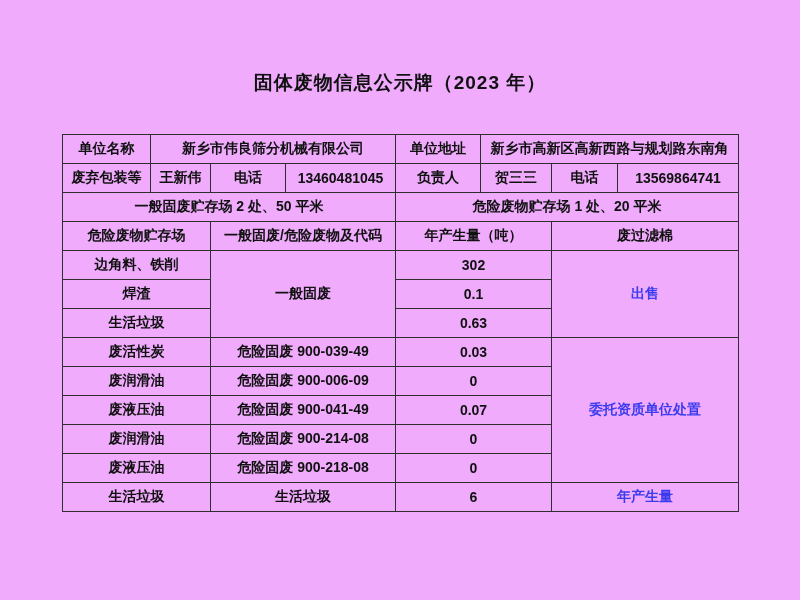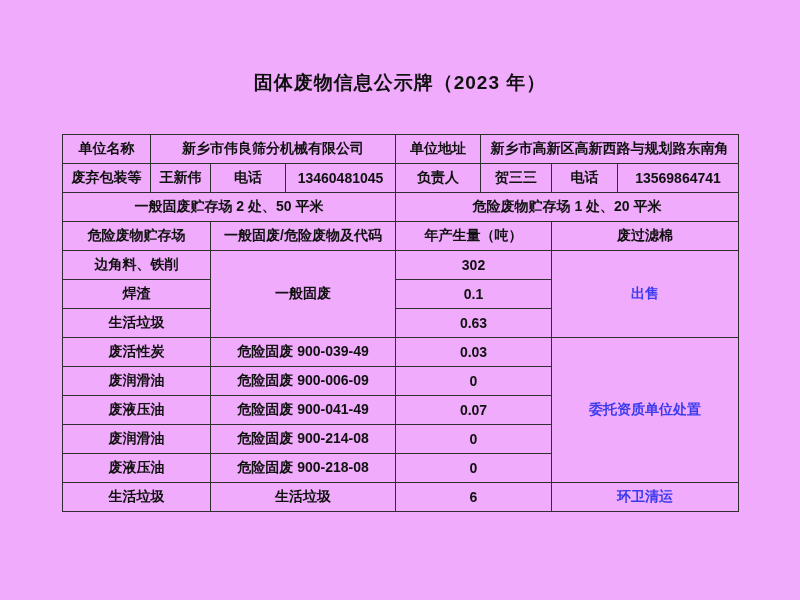--- a/index.html
+++ b/index.html
@@ -140,18 +140,18 @@
     <tr>
       <td colspan="2">废液压油</td>
       <td colspan="2">危险固废 900-218-08</td>
       <td colspan="2">0</td>
     </tr>
 
     <tr>
       <td colspan="2">生活垃圾</td>
       <td colspan="2">生活垃圾</td>
       <td colspan="2">6</td>
-      <td colspan="2" class="blue">环卫清运</td>
+      <td colspan="2" class="blue">年产生量</td>
     </tr>
   </tbody>
     </table>
 
 </div>
 
 </body></html>

